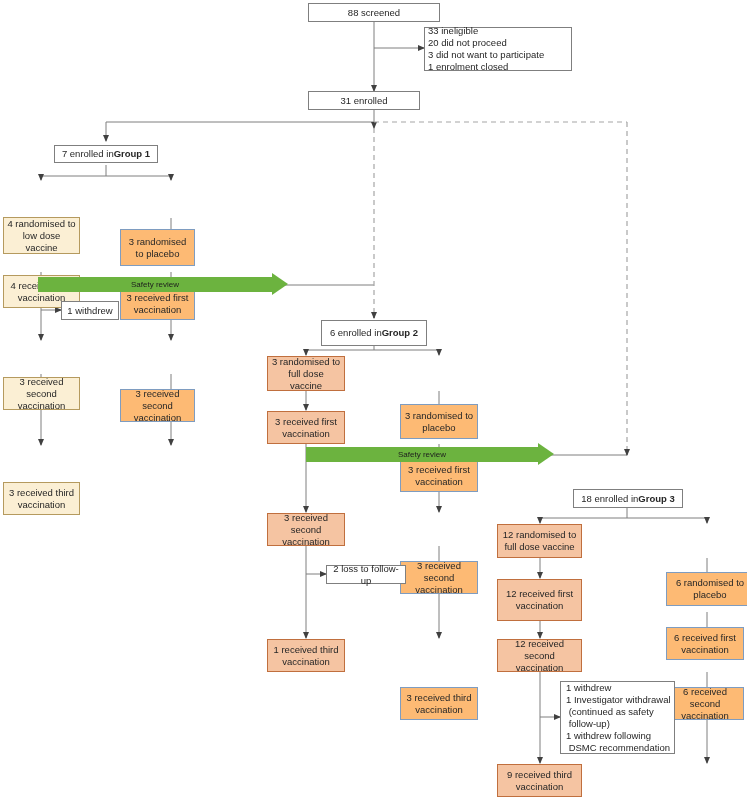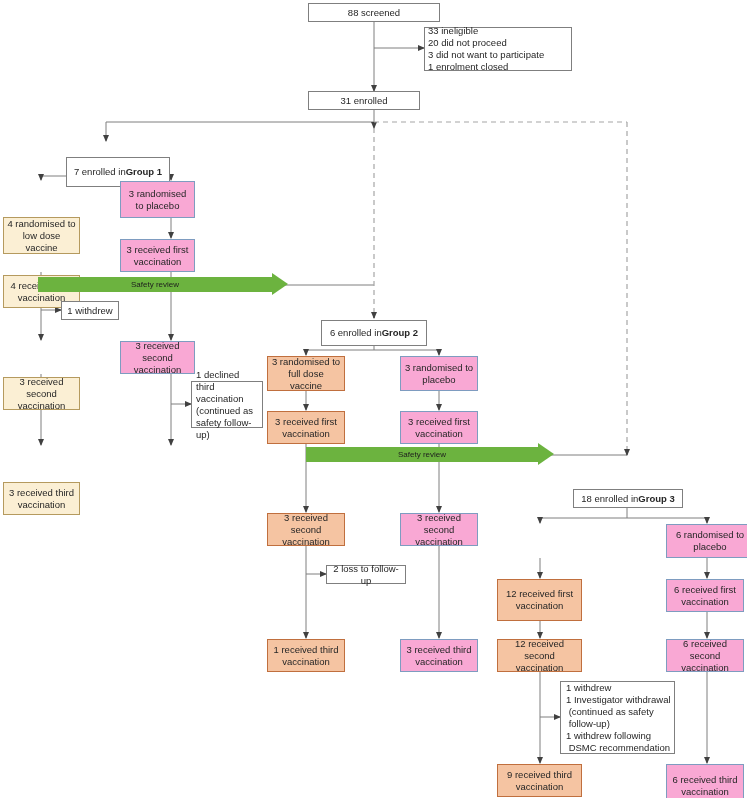--- a/index.html
+++ b/index.html
@@ -6,21 +6,21 @@
   body{font-family:"Liberation Sans","DejaVu Sans",sans-serif;}
   #stage{position:relative;width:747px;height:798px;background:#ffffff;overflow:hidden;}
   #wires{position:absolute;left:0;top:0;width:747px;height:798px;}
   .box{position:absolute;box-sizing:border-box;border:1px solid #7f7f7f;
        display:flex;align-items:center;justify-content:center;
        text-align:center;color:#262626;font-size:9.5px;line-height:12px;
        padding:2px 3px;}
   .box.lft{justify-content:flex-start;text-align:left;}
   .plain{background:#ffffff;}
   .cream{background:#fbefd4;border-color:#b59a5e;margin-top:36px;}
-  .blue {background:#f9a8d4;border-color:#7e9cc0;}
+  .blue {background:#fdba74;border-color:#7e9cc0;margin-top:48px;}
   .orng {background:#f5c4a2;border-color:#c06f3e;}
   .grp{font-weight:bold;}
   .srev{position:absolute;height:15px;color:#1d1d1d;font-size:8px;
         line-height:15px;text-align:center;font-weight:400;}
   .srev .bar{position:absolute;left:0;top:0;height:15px;background:#6cb33f;}
   .srev .tip{position:absolute;top:-4px;width:0;height:0;
        border-top:11.5px solid transparent;border-bottom:11.5px solid transparent;
        border-left:16px solid #6cb33f;}
   .srev span.lbl{position:relative;z-index:2;display:block;}
 </style>
@@ -112,21 +112,21 @@
     <span>33 ineligible</span>
     <span>20 did not proceed</span>
     <span>3 did not want to participate</span>
     <span>1 enrolment closed</span>
   </div>
 
   <div class="box plain" style="left:308px;top:91px;width:112px;height:19px;">
     <span>31 enrolled</span>
   </div>
 
-  <div class="box plain" style="left:54px;top:157px;width:104px;height:30px;margin-left:12px;">
+  <div class="box plain" style="left:54px;top:145px;width:104px;height:18px;">
     <span>7 enrolled in </span>
       <span class="grp">Group 1</span>
   </div>
 
   <div class="box cream" style="left:3px;top:181px;width:77px;height:37px;">
     <span>4 randomised to low dose vaccine</span>
   </div>
   <div class="box blue" style="left:120px;top:181px;width:75px;height:37px;">
     <span>3 randomised to placebo</span>
   </div>
@@ -148,23 +148,20 @@
     <span>1 withdrew</span>
   </div>
 
   <div class="box cream" style="left:3px;top:341px;width:77px;height:33px;">
     <span>3 received second vaccination</span>
   </div>
   <div class="box blue" style="left:120px;top:341px;width:75px;height:33px;">
     <span>3 received second vaccination</span>
   </div>
 
-  <div class="box plain lft" style="left:191px;top:381px;width:72px;height:47px;padding-left:4px;">
-    <span>1 declined third vaccination (continued as safety follow-up)</span>
-  </div>
 
   <div class="box cream" style="left:3px;top:446px;width:77px;height:33px;">
     <span>3 received third vaccination</span>
   </div>
 
   <div class="box plain" style="left:321px;top:320px;width:106px;height:26px;">
     <span>6 enrolled in </span>
       <span class="grp">Group 2</span>
   </div>
 
@@ -204,20 +201,23 @@
   </div>
   <div class="box blue" style="left:400px;top:639px;width:78px;height:33px;">
     <span>3 received third vaccination</span>
   </div>
 
   <div class="box plain" style="left:573px;top:489px;width:110px;height:19px;">
     <span>18 enrolled in </span>
       <span class="grp">Group 3</span>
   </div>
 
+  <div class="box orng" style="left:497px;top:524px;width:85px;height:34px;">
+    <span>12 randomised to full dose vaccine</span>
+  </div>
   <div class="box blue" style="left:666px;top:524px;width:88px;height:34px;">
     <span>6 randomised to placebo</span>
   </div>
 
   <div class="box orng" style="left:497px;top:579px;width:85px;height:42px;">
     <span>12 received first vaccination</span>
   </div>
   <div class="box blue" style="left:666px;top:579px;width:78px;height:33px;">
     <span>6 received first vaccination</span>
   </div>

